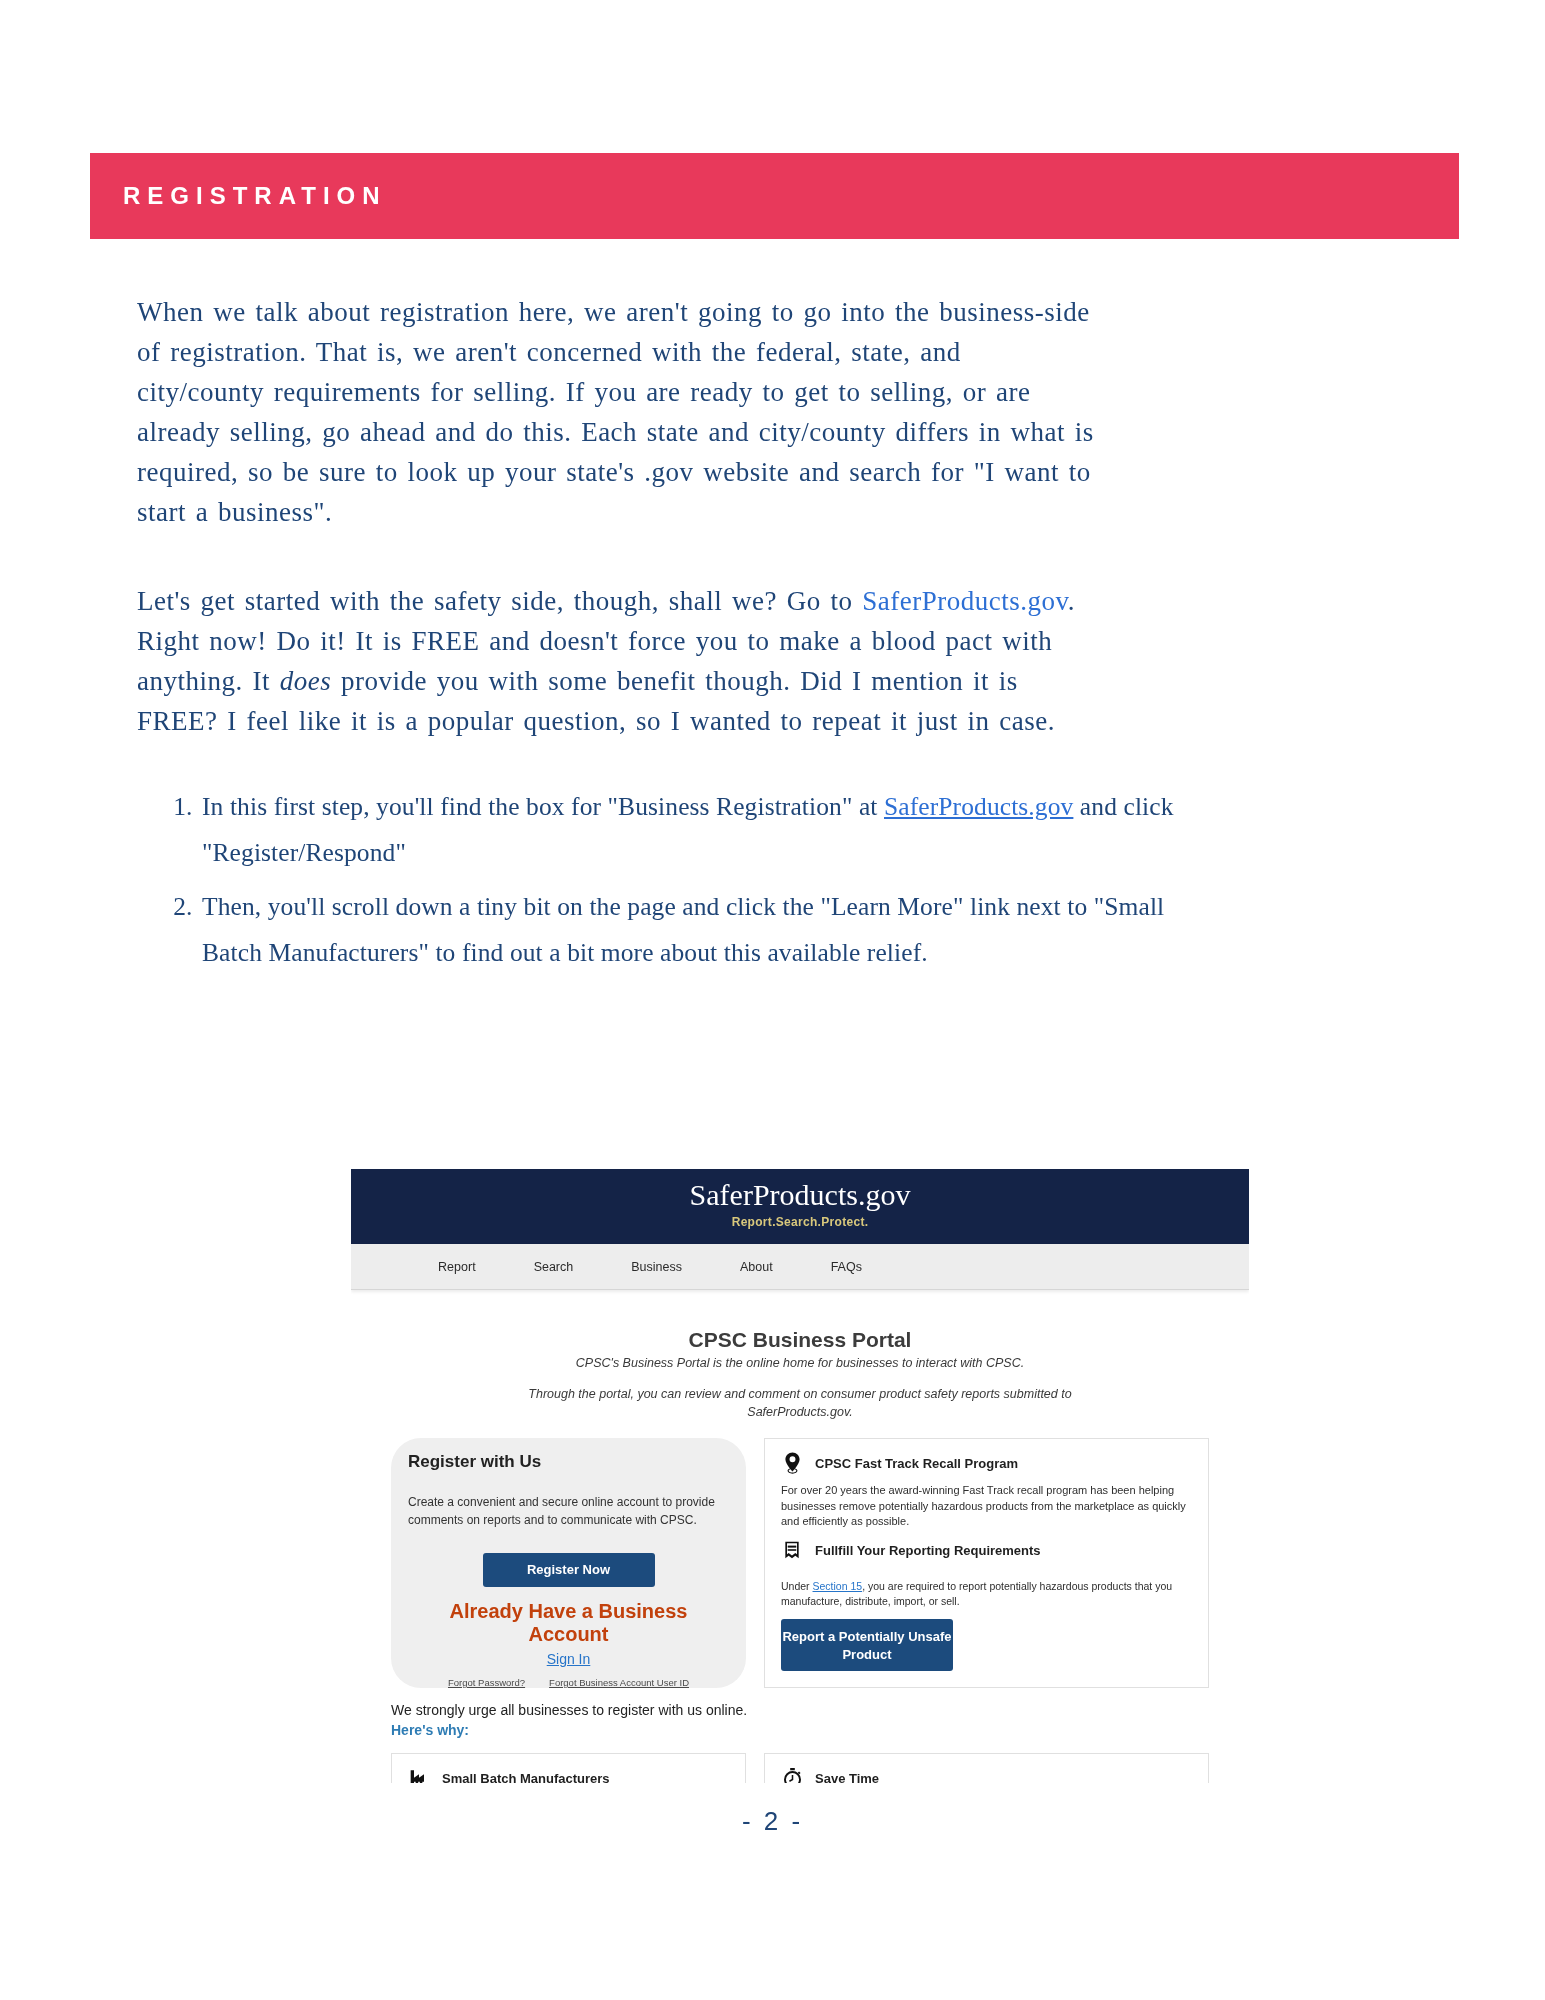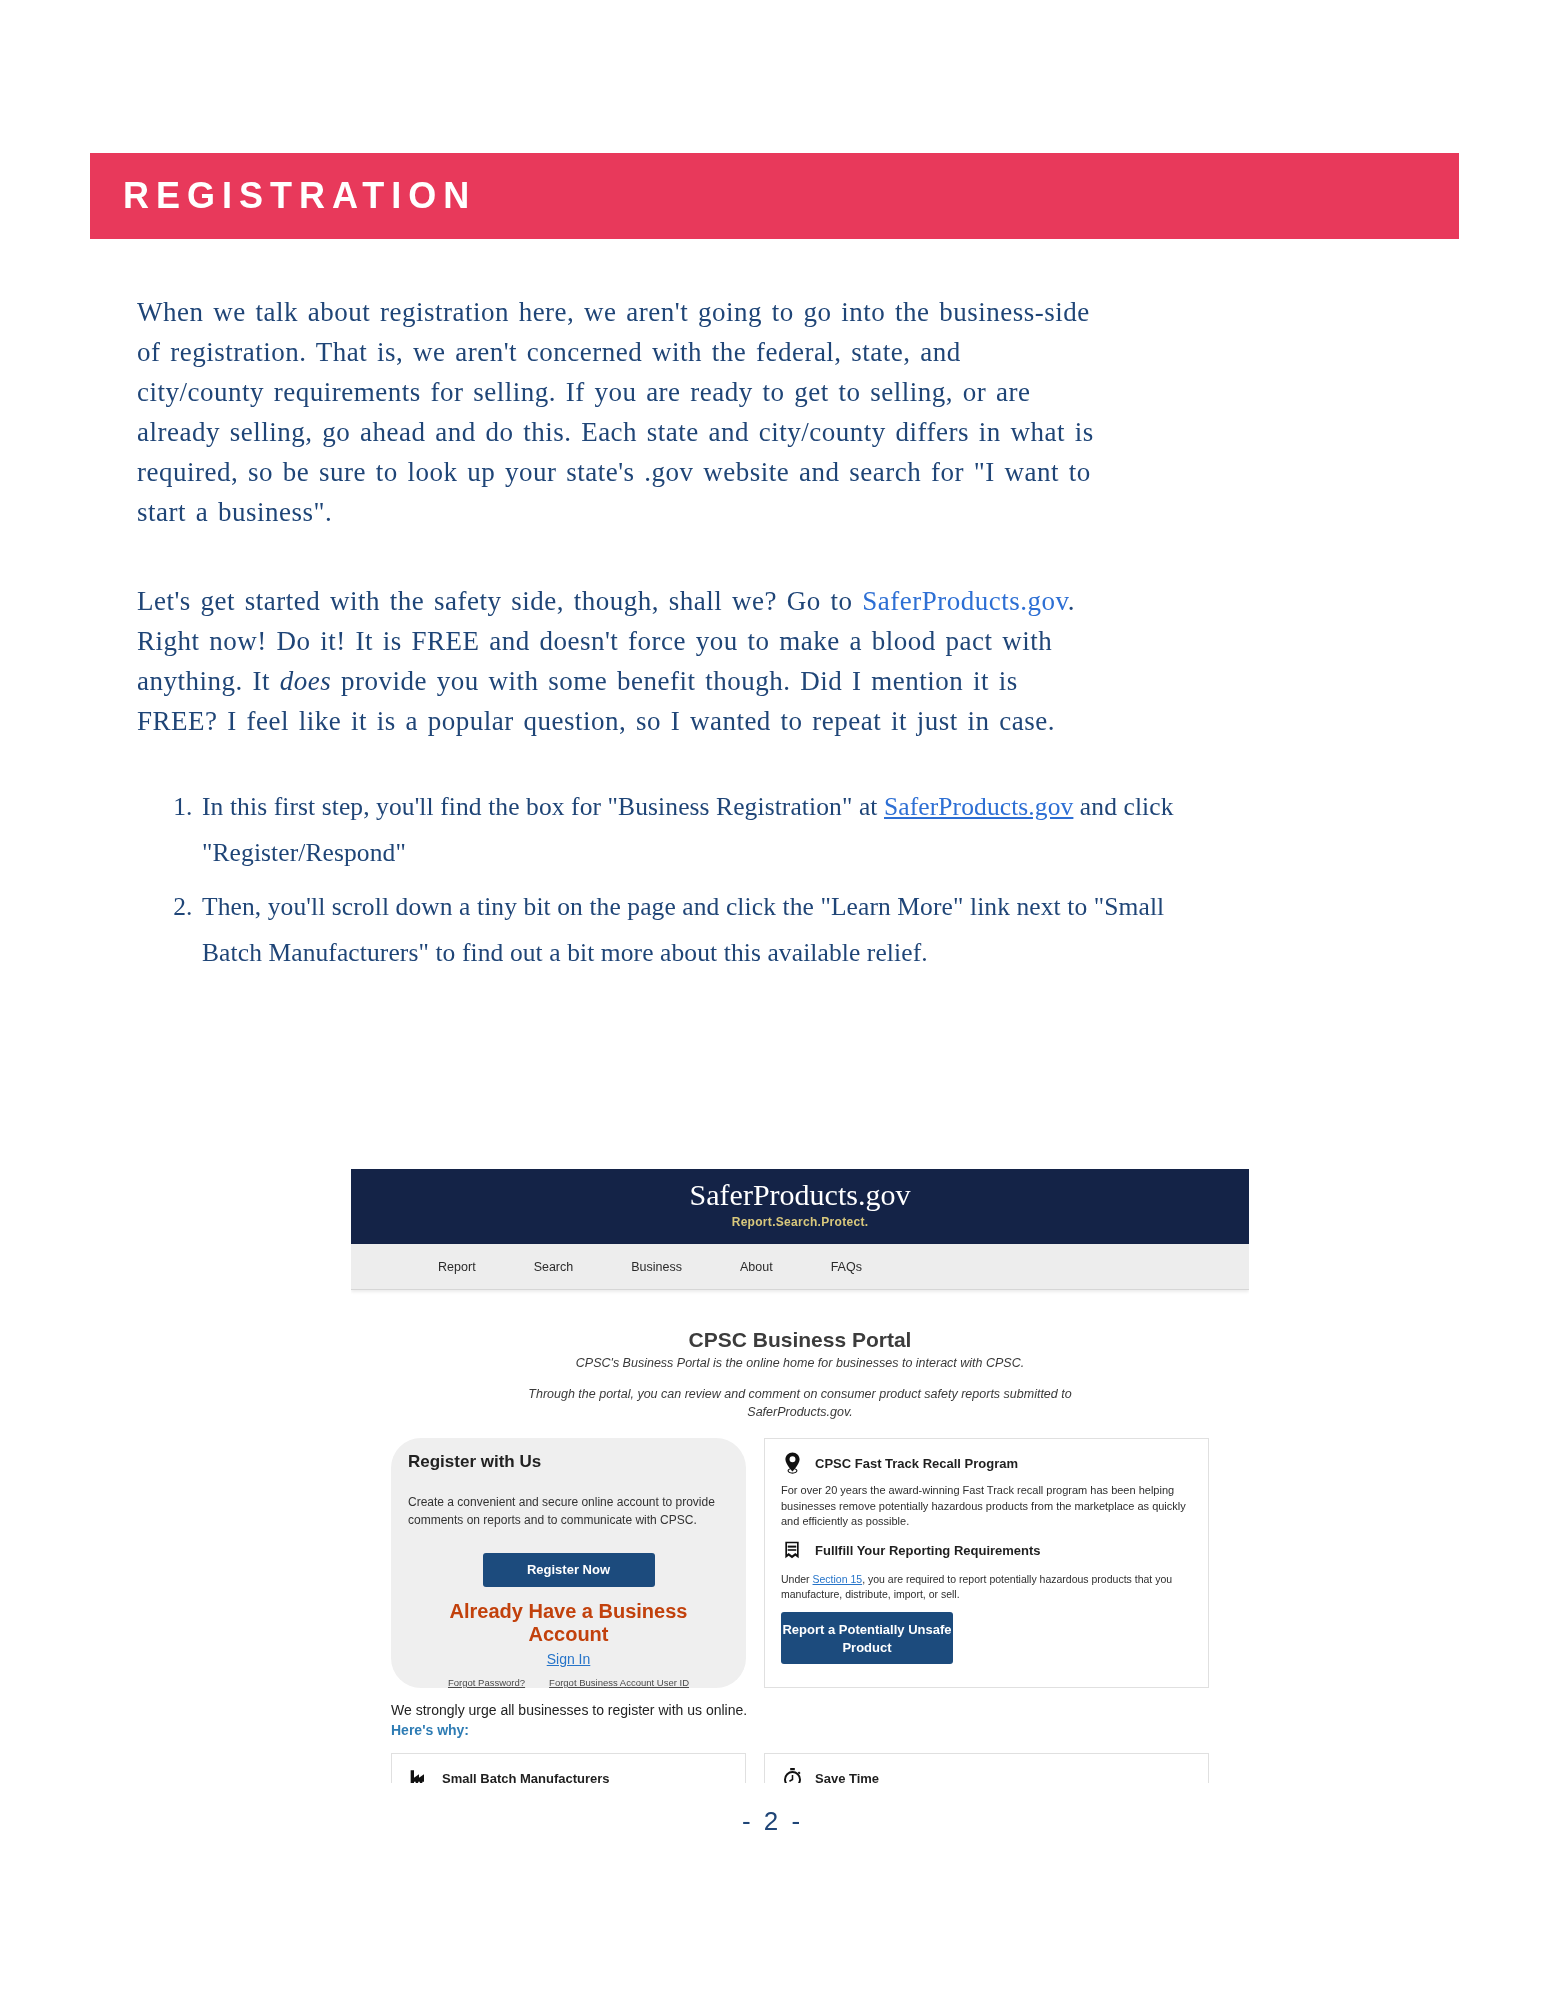--- a/index.html
+++ b/index.html
@@ -10,21 +10,21 @@
   }
   .page { position:absolute; inset:0; overflow:hidden; }
 
   
   .banner {
     position:absolute; left:90px; top:153px; width:1369px; height:86px;
     background:var(--banner); display:flex; align-items:center;
   }
   .banner .banner-title {
     font-family:"Liberation Sans", sans-serif; font-weight:bold;
-    color:#ffffff; font-size:36px; letter-spacing:7px; margin-left:33px;
+    color:#ffffff; font-size:24px; letter-spacing:7px; margin-left:33px;
   }
 
   
   .content {
     position:absolute; left:137px; top:292px; width:958px; color:var(--ink);
   }
   .para {
     font-size:27px; line-height:40px; letter-spacing:0.5px; word-spacing:2.5px;
     margin-bottom:49px;
   }
@@ -71,21 +71,21 @@
   .sign-in { display:block; text-align:center; font-size:14px; color:var(--shotlink); text-decoration:underline; margin-top:5px; }
   .forgot-row { display:flex; justify-content:center; gap:24px; margin-top:10px; font-size:9.5px; color:#4a4a4a; }
   .forgot-row span { text-decoration:underline; }
 
   .fasttrack-box { flex:1; border:1px solid #e0e0e0; background:#ffffff; padding:13px 16px; }
   .icon-row { display:flex; align-items:center; gap:12px; }
   .icon-row .box-heading { font-size:13px; font-weight:bold; color:#1f1f1f; }
   .ft-body { font-size:11px; color:#2e2e2e; line-height:1.42; margin-top:9px; }
   .ft-visit { font-size:11px; color:#2e2e2e; line-height:1.42; margin-top:8px; }
   .fulfill-row { margin-top:9px; }
-  .ft-under { font-size:10.5px; color:#2e2e2e; line-height:1.4; margin-top:11px; }
+  .ft-under { font-size:10.5px; color:#2e2e2e; line-height:1.4; margin-top:18px; }
   .report-btn { width:172px; height:52px; margin-top:11px; line-height:1.35; padding-top:9px; }
   .seg-shotlink  { color:var(--shotlink); text-decoration:underline; }
 
   .urge { margin-top:13px; font-size:14px; color:#222222; line-height:1.4; }
   .urge-why { color:var(--teal); font-weight:bold; }
 
   .why-row { display:flex; gap:18px; margin-top:13px; }
   .why-box { border:1px solid #e0e0e0; background:#ffffff; padding:13px 16px; height:84px; }
   .why-box.left { width:355px; }
   .why-box.right { flex:1; }

